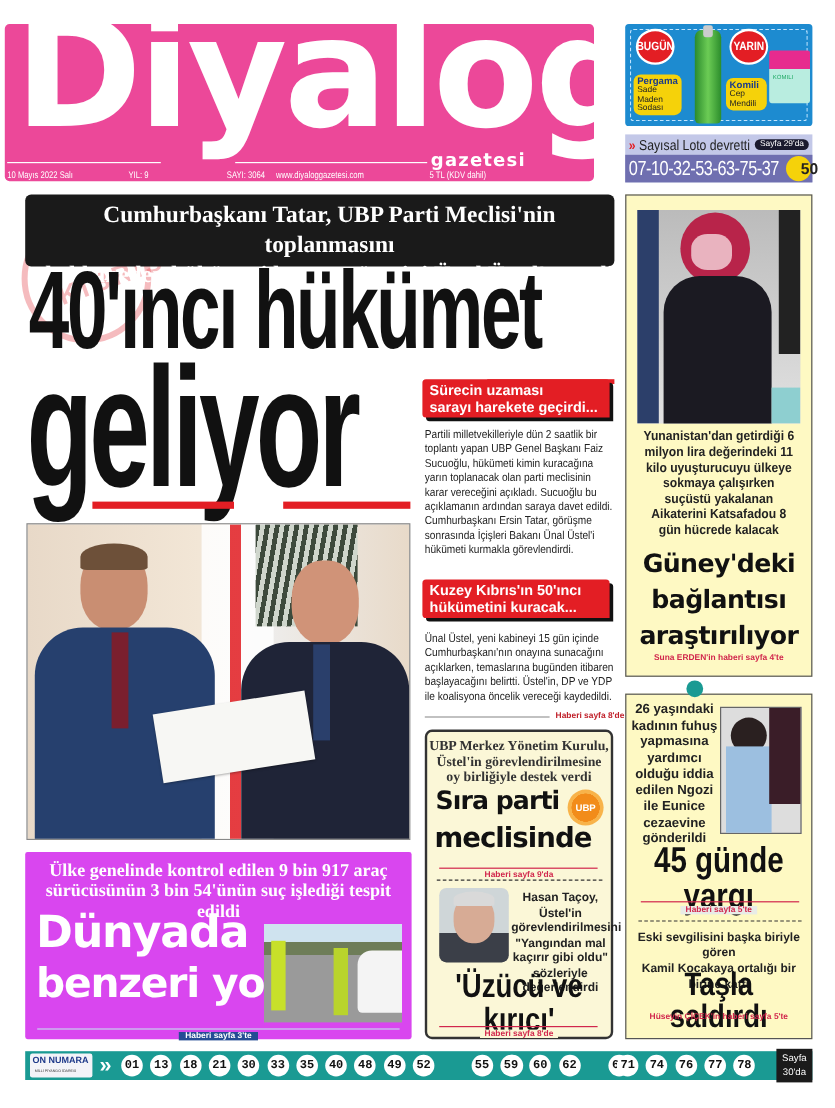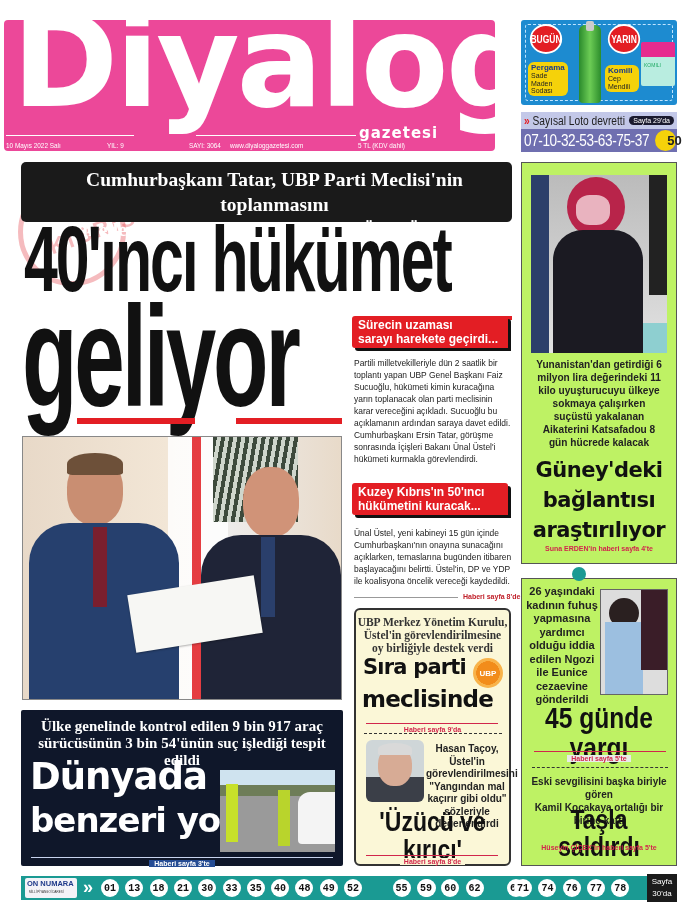--- a/index.html
+++ b/index.html
@@ -48,25 +48,25 @@
 
   
   .red-tag { position: absolute; background: #e31e24; color: #fff; font-size: 12px; line-height: 14px; padding: 2px 6px; border-radius: 3px 3px 0 3px; box-shadow: 3px 3px 0 #111; font-weight: bold; }
   .body-text { position: absolute; font-size: 9.6px; line-height: 12px; color: #222; transform: scaleX(0.88); transform-origin: left; }
   .source { position: absolute; font-size: 7px; color: #c0202a; font-weight: bold; }
 
   
   #main-photo { left: 22px; top: 436px; width: 320px; height: 264px; border: 1px solid #888; overflow: hidden; background: linear-gradient(90deg, #e8d9c8 0%, #f2e6d6 45%, #eee 60%, #e8dac9 100%); }
 
   
-  .right-box { position: absolute; background: #bef264; border: 1.5px solid #555; }
+  .right-box { position: absolute; background: #fef9c3; border: 1.5px solid #555; }
   .box-center { position: absolute; left: 0; width: 100%; text-align: center; }
 
   
-  #blue-block { left: 21px; top: 710px; width: 322px; height: 156px; background: #0f172a; border-radius: 2px; }
+  #blue-block { left: 21px; top: 710px; width: 322px; height: 156px; background: #d946ef; border-radius: 2px; }
   #blue-block .sub { position: absolute; left: 0; top: 8px; width: 100%; text-align: center; color: #fff; font-family: "Liberation Serif", serif; font-weight: bold; font-size: 15px; line-height: 17px; }
   #blue-block .big { position: absolute; left: 9px; color: #fff; font-family: "DejaVu Sans", sans-serif; font-weight: bold; letter-spacing: -1px; line-height: 1; }
 
   
   #ubp-box { left: 354px; top: 608px; width: 157px; height: 258px; background: #fbf7d7; border: 2px solid #333; border-radius: 6px; }
 
   
   #on-numara { left: 21px; top: 876px; width: 656px; height: 24px; background: #1a9a93; }
   .ball { position: absolute; top: 3px; width: 18px; height: 18px; border-radius: 50%; background: #fff; color: #111; font-family: Liberation Mono, monospace; font-weight: bold; font-size: 10px; display: flex; align-items: center; justify-content: center; }
 </style>

